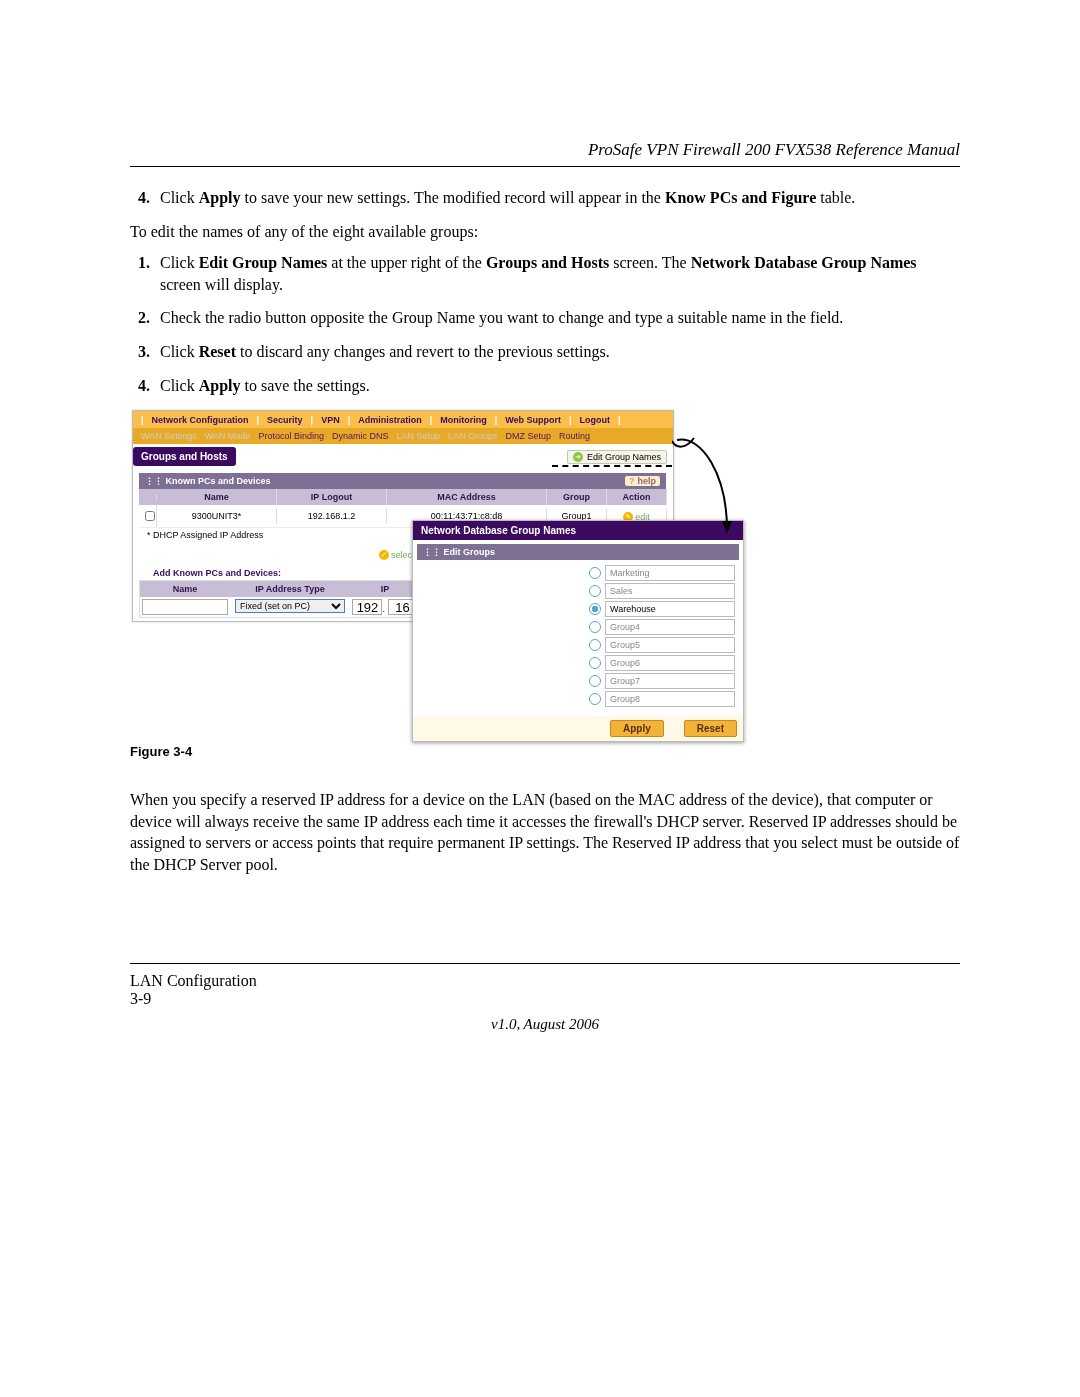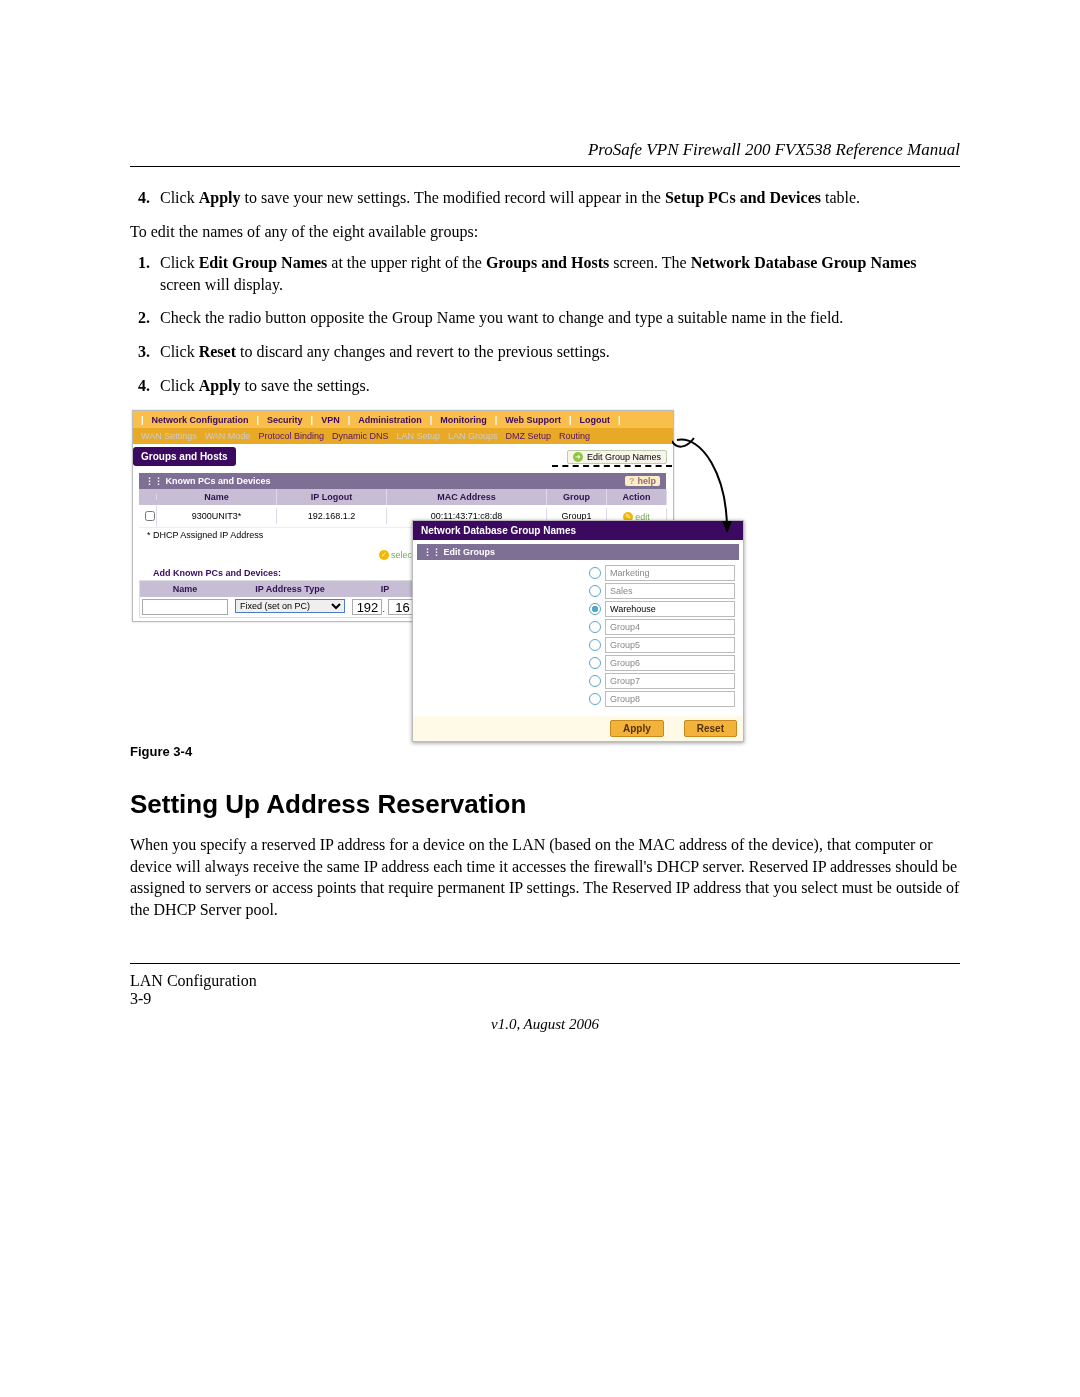--- a/index.html
+++ b/index.html
@@ -176,21 +176,21 @@
 </style>
 </head>
 <body>
 
 <div class="page">
   <div class="hdr">ProSafe VPN Firewall 200 FVX538 Reference Manual</div>
   <hr class="rule">
 
   <ol class="steps" start="4">
     <li>
-      <span>Click </span><span class="bold">Apply</span><span> to save your new settings. The modified record will appear in the </span><span class="bold">Setup PCs and Devices</span><span> table.</span>
+      <span>Click </span><span class="bold">Apply</span><span> to save your new settings. The modified record will appear in the </span><span class="bold">Know PCs and Figure</span><span> table.</span>
     </li>
   </ol>
 
   <p>To edit the names of any of the eight available groups:</p>
 
   <ol class="steps">
     <li>
       <span>Click </span><span class="bold">Edit Group Names</span><span> at the upper right of the </span><span class="bold">Groups and Hosts</span><span> screen. The </span><span class="bold">Network Database Group Names</span><span> screen will display.</span>
     </li>
     <li>Check the radio button opposite the Group Name you want to change and type a suitable name in the field.</li>
@@ -339,21 +339,20 @@
       </div>
       <div class="popup-footer">
         <div class="pill-btn">Apply</div>
         <div class="pill-btn">Reset</div>
       </div>
     </div>
   </div>
 
   <div class="fig-cap">Figure 3-4</div>
 
-  <h2 class="section">Setting Up Address Reservation</h2>
   <p>When you specify a reserved IP address for a device on the LAN (based on the MAC address of the device), that computer or device will always receive the same IP address each time it accesses the firewall's DHCP server. Reserved IP addresses should be assigned to servers or access points that require permanent IP settings. The Reserved IP address that you select must be outside of the DHCP Server pool.</p>
 
   <div class="footer">
     <hr class="rule-bot">
     <div class="foot-row">
       <span>LAN Configuration</span>
       <span>3-9</span>
     </div>
     <div class="foot-ver">v1.0, August 2006</div>
   </div>

